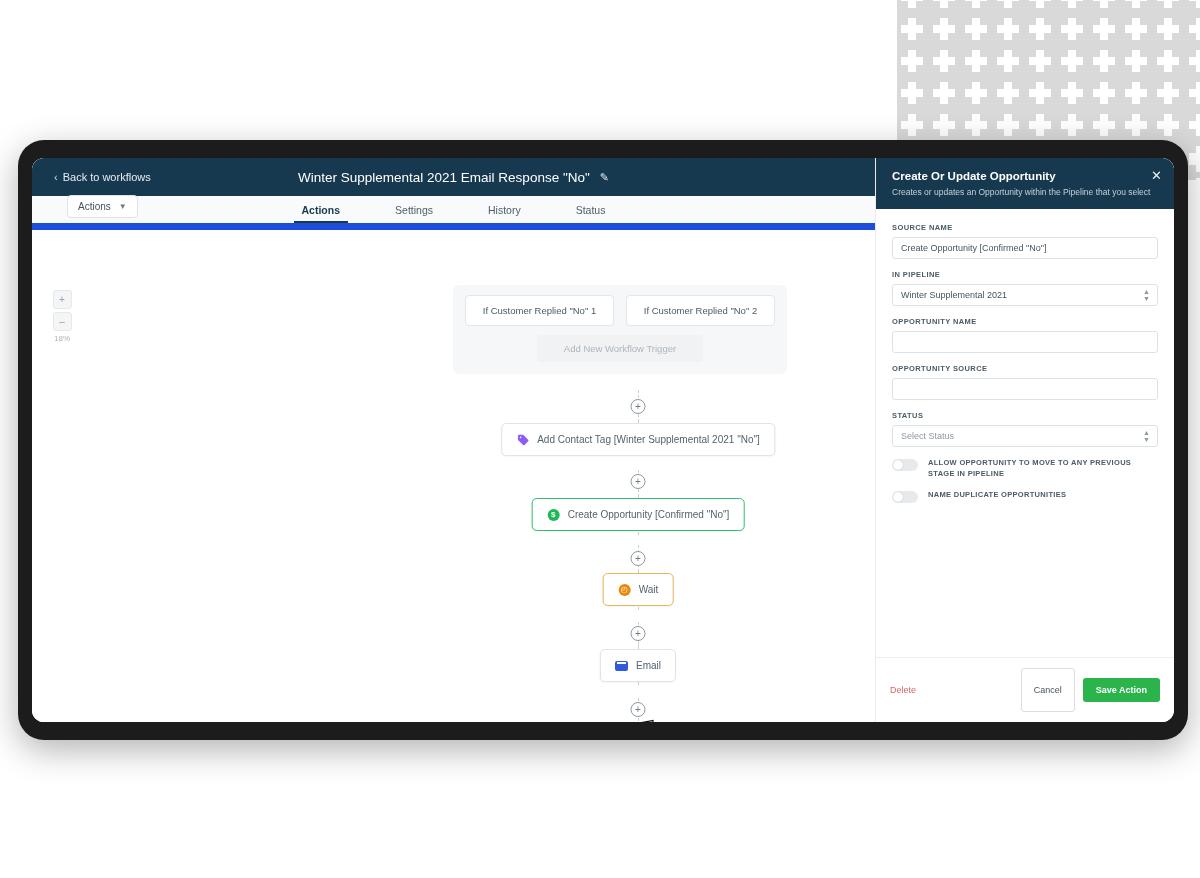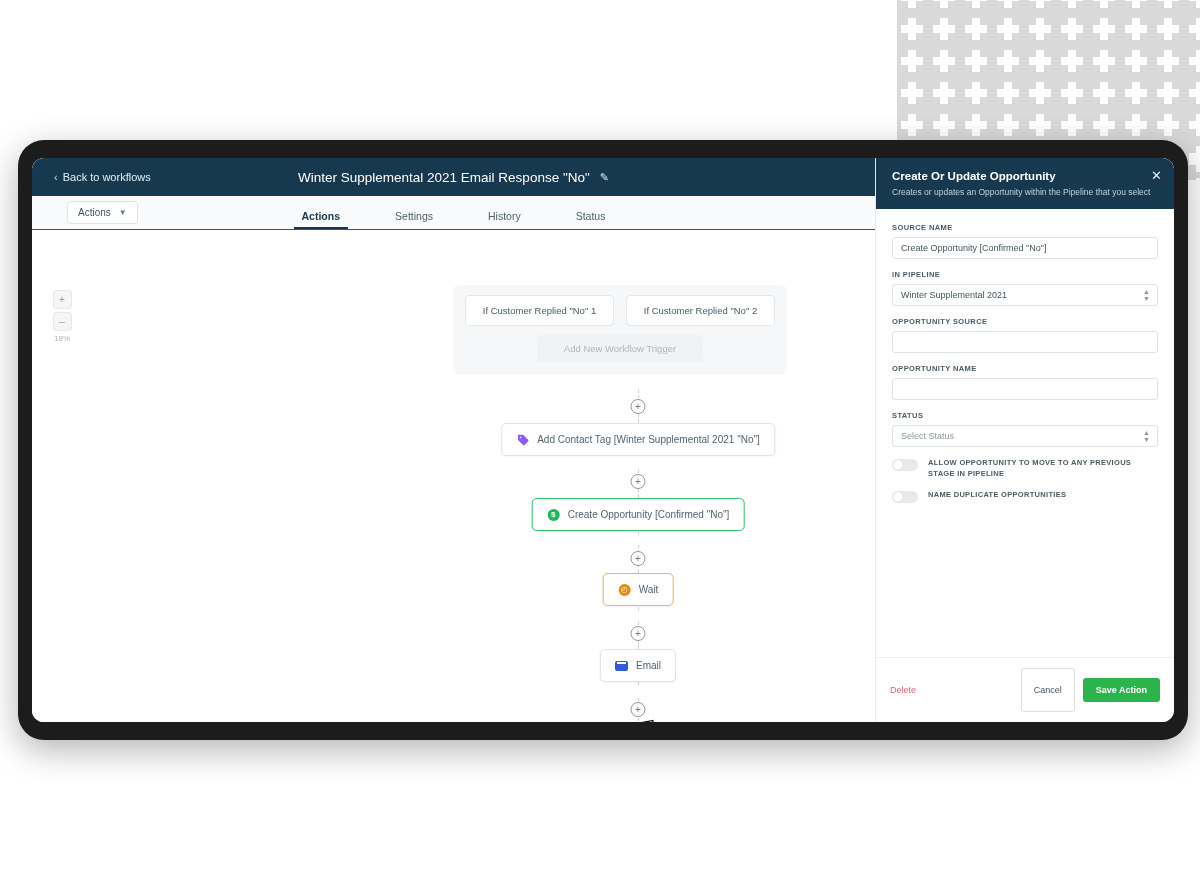--- a/index.html
+++ b/index.html
@@ -70,21 +70,21 @@
   .back-chev { font-size: 11px; line-height: 1; color: #cfdce4; }
   .wf-title {
     position: absolute; left: 0; right: 0; text-align: center;
     font-size: 13.5px; color: #ffffff; font-weight: 400;
     display: flex; justify-content: center; align-items: center; gap: 10px;
   }
   .pencil { font-size: 11px; color: #dbe6ec; cursor: pointer; }
 
   .tabbar {
     position: relative; height: 34px; background: #f8fafb;
-    border-bottom: 1px solid #1d4ed8;
+    border-bottom: 7px solid #1d4ed8;
     display: flex; align-items: flex-end; justify-content: center; gap: 55px;
   }
   .tabbar .tab {
     font-size: 10.5px; color: #4c5f6b; padding-bottom: 7px; cursor: pointer;
     position: relative;
   }
   .tabbar .tab.active { color: #16394f; font-weight: 600; }
   .tabbar .tab.active::after {
     content: ""; position: absolute; left: -8px; right: -8px; bottom: 0;
     height: 2px; background: #16394f;
@@ -495,26 +495,26 @@
           <div class="fld">
             <div class="fld-lbl">IN PIPELINE</div>
             <div class="fld-box sel">
               <span>Winter Supplemental 2021</span>
               <span class="spin">▲<br>▼</span>
             </div>
           </div>
 
 
           <div class="fld">
+            <div class="fld-lbl">OPPORTUNITY NAME</div>
+            <div class="fld-box"></div>
+          </div>
+
+          <div class="fld">
             <div class="fld-lbl">OPPORTUNITY SOURCE</div>
-            <div class="fld-box"></div>
-          </div>
-
-          <div class="fld">
-            <div class="fld-lbl">OPPORTUNITY NAME</div>
             <div class="fld-box"></div>
           </div>
 
 
           <div class="fld">
             <div class="fld-lbl">STATUS</div>
             <div class="fld-box sel ph">
               <span>Select Status</span>
               <span class="spin">▲<br>▼</span>
             </div>

